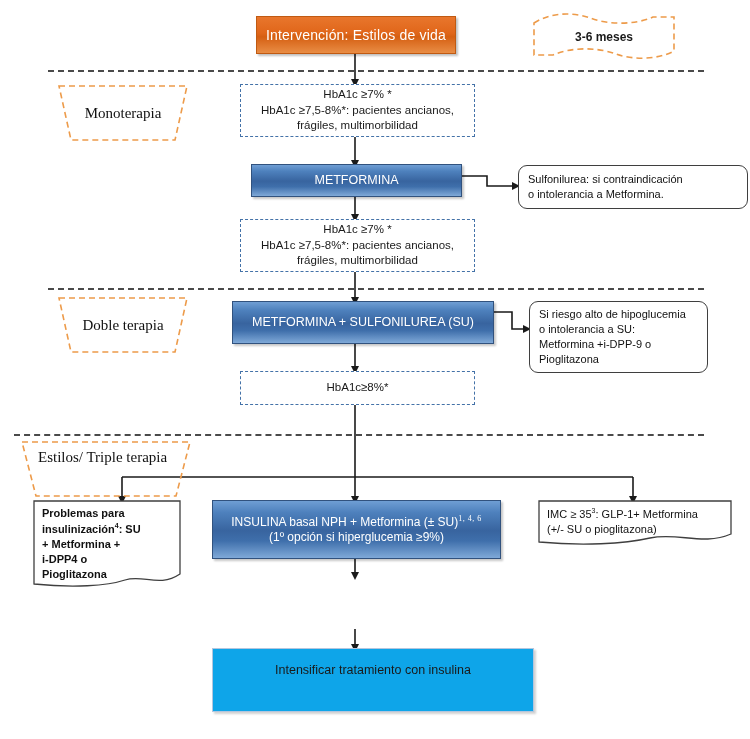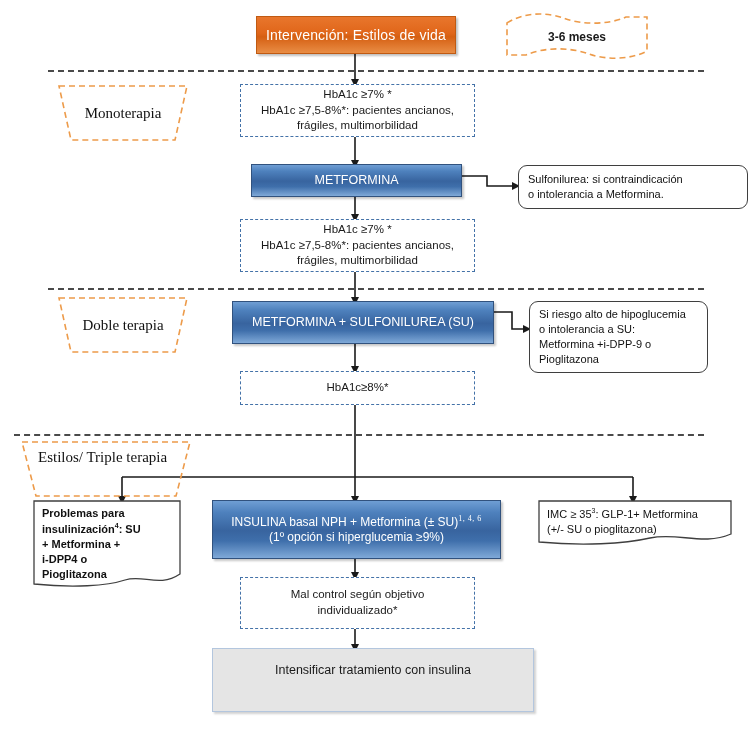--- a/index.html
+++ b/index.html
@@ -30,21 +30,21 @@
     border:1px solid #31527e;
     color:#ffffff;
     display:flex;align-items:center;justify-content:center;
     text-align:center;
     box-shadow:2px 2px 2px rgba(0,0,0,0.22);
   }
   .blue-box .inner{padding:0 8px;line-height:1.25;}
 
   
   .pale-box{
-    background:#e5e5e5;
+    background:#0ea5e9;
     border:1px solid #b3c6de;
     display:flex;align-items:flex-start;justify-content:center;
     color:#1a1a1a;
     box-shadow:2px 2px 2px rgba(0,0,0,0.18);
     padding-top:14px;
   }
 
   
   .dashed-blue{
     border:1px dashed #4472a8;
@@ -141,21 +141,21 @@
   </svg>
 
   <div class="hsep" style="left:48px;top:70px;width:656px;"></div>
   <div class="hsep" style="left:48px;top:288px;width:656px;"></div>
   <div class="hsep" style="left:14px;top:434px;width:690px;"></div>
 
   <div class="node start-box" style="left:256px;top:16px;width:200px;height:38px;">
     <span>Intervención: Estilos de vida</span>
   </div>
 
-  <div class="wave-note" style="left:504px;top:13px;width:146px;height:48px;">
+  <div class="wave-note" style="left:531px;top:13px;width:146px;height:48px;">
     <svg width="146" height="48" viewBox="0 0 146 48">
       <path d="M3,10 C20,-1 42,-1 59,5 C78,12 104,12 122,4 L143,4 L143,38 C126,47 102,47 85,41 C66,34 40,34 22,42 L3,42 Z" fill="none" stroke="#ed9b4a" stroke-width="1.6" stroke-dasharray="6,4"></path>
     </svg>
     <div class="txt">3-6 meses</div>
   </div>
 
   <div class="trapz" style="left:47px;top:84px;width:152px;height:58px;">
     <svg width="152" height="58" viewBox="0 0 152 58">
       <path d="M12,2 L140,2 L128,56 L24,56 Z" fill="none" stroke="#ed9b4a" stroke-width="1.6" stroke-dasharray="6,4"></path>
     </svg>
@@ -245,24 +245,18 @@
   <div class="doc-shape" style="left:538px;top:500px;width:194px;height:46px;font-size:11px;">
     <svg width="194" height="46" viewBox="0 0 194 46">
       <path d="M1,1 L193,1 L193,34 C165,46 140,32 112,38 C86,44 44,46 1,42 Z" fill="#ffffff" stroke="#3f3f3f" stroke-width="1.3"></path>
     </svg>
     <div class="txt">
       <div><span>IMC ≥ 35</span><span class="sup">3</span><span>: GLP-1+ Metformina</span></div>
       <div>(+/- SU o pioglitazona)</div>
     </div>
   </div>
 
-  <div class="node dashed-blue" style="left:240px;top:577px;width:235px;height:52px;font-size:11.5px;">
-    <div class="inner">
-      <div>Mal control según objetivo</div>
-      <div>individualizado*</div>
-    </div>
-  </div>
 
   <div class="node pale-box" style="left:212px;top:648px;width:322px;height:64px;font-size:12.5px;">
     <span>Intensificar tratamiento con insulina</span>
   </div>
 
 </div>
 
 </body></html>

